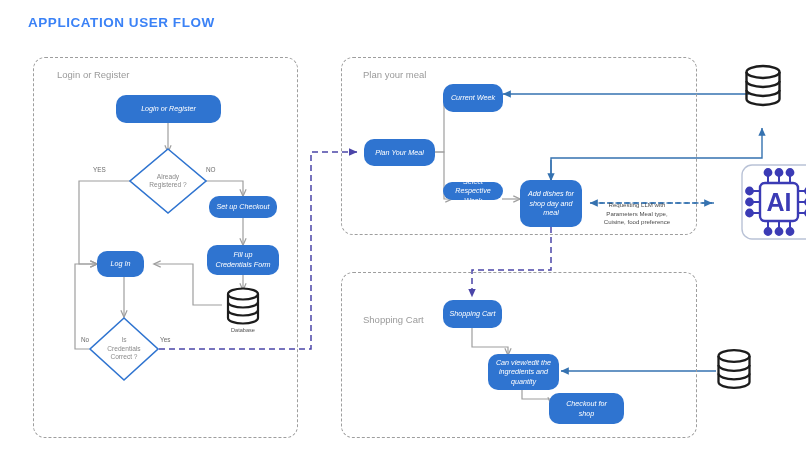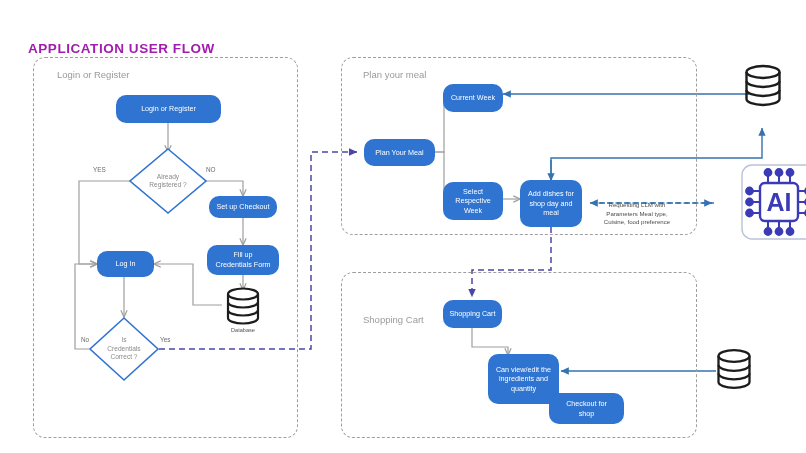--- a/index.html
+++ b/index.html
@@ -20,23 +20,22 @@
     width: 806px;
     height: 453px;
   }
   .page-title {
     position: absolute;
     left: 28px;
     top: 15px;
     font-size: 13.5px;
     font-weight: bold;
     letter-spacing: 0.55px;
-    color: #a21caf;
+    color: #3b82f6;
     white-space: nowrap;
-    margin-top: 26px;
   }
   
   .group {
     position: absolute;
     border: 1.6px dashed #9e9e9e;
     border-radius: 12px;
     box-sizing: border-box;
     background: transparent;
   }
   .group-label {
@@ -52,20 +51,21 @@
     background: #2f74d0;
     border-radius: 10px;
     color: #ffffff;
     font-size: 7.2px;
     line-height: 9.6px;
     display: flex;
     align-items: center;
     justify-content: center;
     text-align: center;
     padding: 2px 4px;
+    font-style: italic;
   }
   
   .diamond-wrap {
     position: absolute;
   }
   .diamond-shape {
     position: absolute;
     left: 0; top: 0;
     width: 100%;
     height: 100%;
@@ -204,21 +204,21 @@
   </svg>
   <div class="diamond-text" style="white-space:pre-line;">Already
 Registered ?</div>
 </div>
 
 <div class="node" style="left:209px; top:196px; width:68px; height:22px; white-space:pre-line;">Set up Checkout</div>
 
 <div class="node" style="left:207px; top:245px; width:72px; height:30px; white-space:pre-line;">Fill up
 Credentials Form</div>
 
-<div class="node" style="left:97px; top:251px; width:57px; height:26px; white-space:pre-line;">Log In</div>
+<div class="node" style="left:97px; top:251px; width:47px; height:26px; white-space:pre-line;">Log In</div>
 
 <div class="diamond-wrap" style="left:88px; top:316px; width:72px; height:66px;">
   <svg class="diamond-shape" viewBox="0 0 72 66">
     <polygon points="36,2 70,33 36,64 2,33" fill="#ffffff" stroke="#2f74d0" stroke-width="1.6"></polygon>
   </svg>
   <div class="diamond-text" style="white-space:pre-line;">Is
 Credentials
 Correct ?</div>
 </div>
 
@@ -236,21 +236,21 @@
     <path d="M6,15 A15,5.5 0 0 0 36,15" fill="none" stroke="#1c1c1c" stroke-width="2.2"></path>
     <path d="M6,23 A15,5.5 0 0 0 36,23" fill="none" stroke="#1c1c1c" stroke-width="2.2"></path>
   </svg>
   <div class="db-caption" style="left:0; top:40px;">Database</div>
 </div>
 
 <div class="node" style="left:364px; top:139px; width:71px; height:27px; white-space:pre-line;">Plan Your Meal</div>
 
 <div class="node" style="left:443px; top:84px; width:60px; height:28px; white-space:pre-line;">Current Week</div>
 
-<div class="node" style="left:443px; top:182px; width:60px; height:38px; white-space:pre-line;">Select Respective
+<div class="node" style="left:443px; top:182px; width:60px; height:18px; white-space:pre-line;">Select Respective
 Week</div>
 
 <div class="node" style="left:520px; top:180px; width:62px; height:47px; white-space:pre-line;">Add dishes for
 shop day and
 meal</div>
 
 <div class="annotation" style="left:583px; top:201px; width:108px;">Requesting LLM with
 Parameters Meal type,
 Cuisine, food preference</div>
 
@@ -294,21 +294,21 @@
         <circle cx="68.5" cy="39" r="3.4"></circle>
       <path d="M58,50 L67,50" stroke-linecap="round"></path>
         <circle cx="68.5" cy="50" r="3.4"></circle>
     </g>
     <text x="39" y="48" text-anchor="middle" font-family="Liberation Sans, sans-serif" font-size="25" font-weight="bold" fill="#3b3bb5">AI</text>
   </svg>
 </div>
 
 <div class="node" style="left:443px; top:300px; width:59px; height:28px; white-space:pre-line;">Shopping Cart</div>
 
-<div class="node" style="left:488px; top:354px; width:71px; height:50px; white-space:pre-line;">Can view/edit the
+<div class="node" style="left:488px; top:354px; width:71px; height:36px; white-space:pre-line;">Can view/edit the
 ingredients and
 quantity</div>
 
 <div class="node" style="left:549px; top:393px; width:75px; height:31px; white-space:pre-line;">Checkout for
 shop</div>
 
 <div class="db" style="left:712px; top:348px; width:44px; height:44px;">
   <svg viewBox="0 0 44 46" width="44" height="46">
     <ellipse cx="22" cy="8" rx="15.5" ry="5.8" fill="#ffffff" stroke="#1c1c1c" stroke-width="2.3"></ellipse>
     <path d="M6.5,8 L6.5,34" fill="none" stroke="#1c1c1c" stroke-width="2.3"></path>

